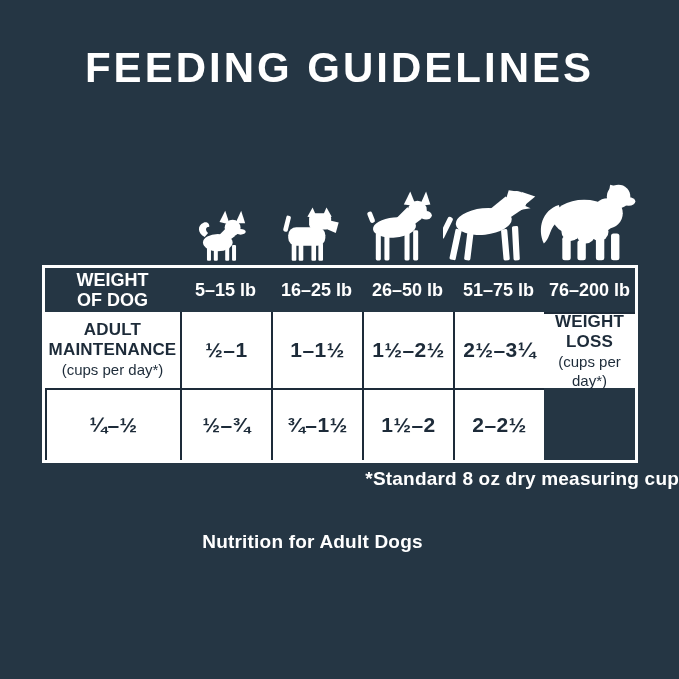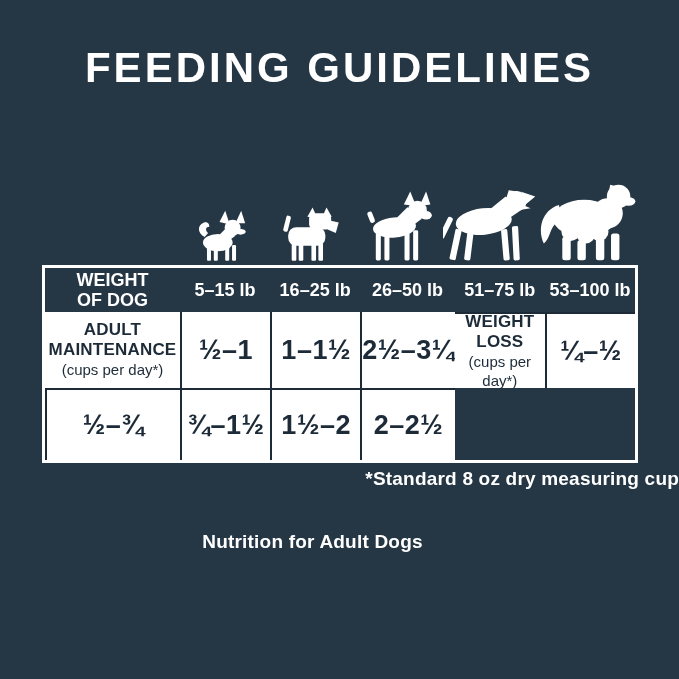--- a/index.html
+++ b/index.html
@@ -52,21 +52,21 @@
   }
   .dcell{
     background:var(--paper);color:var(--ink);
     display:flex;flex-direction:column;justify-content:center;align-items:center;
     text-align:center;
   }
   .dcell.vline{border-left:2px solid var(--ink);}
   .row-bottom .dcell{border-top:2px solid var(--ink);}
   .label-line{font-weight:700;font-size:17px;line-height:1.18;letter-spacing:.2px;}
   .label-note{font-weight:400;font-size:15px;line-height:1.25;margin-top:1px;}
-  .value{font-weight:700;font-size:27px;letter-spacing:.5px;white-space:nowrap;}
+  .value{font-weight:700;font-size:21px;letter-spacing:.5px;white-space:nowrap;}
 
   
   .footnote{
     position:absolute;top:468px;left:0;width:679px;text-align:right;
     font-size:19px;font-weight:700;letter-spacing:.2px;color:var(--paper);
   }
   .caption{
     position:absolute;top:531px;left:0;width:625px;text-align:center;
     font-size:19px;font-weight:700;letter-spacing:.2px;color:var(--paper);
   }
@@ -160,32 +160,35 @@
   <div class="tbl">
 
     <div class="hcell">
       <span>WEIGHT</span>
       <span>OF DOG</span>
     </div>
     <div class="hcell">5–15 lb</div>
     <div class="hcell">16–25 lb</div>
     <div class="hcell">26–50 lb</div>
     <div class="hcell">51–75 lb</div>
-    <div class="hcell">53–100 lb</div>
+    <div class="hcell">76–200 lb</div>
 
     <div class="dcell">
       <span class="label-line">ADULT</span>
       <span class="label-line">MAINTENANCE</span>
       <span class="label-note">(cups per day*)</span>
     </div>
     <div class="dcell vline">
         <span class="value">½–1</span>
       </div>
     <div class="dcell vline">
         <span class="value">1–1½</span>
+      </div>
+    <div class="dcell vline">
+        <span class="value">1½–2½</span>
       </div>
     <div class="dcell vline">
         <span class="value">2½–3¼</span>
       </div>
 
     <div style="display:contents" class="row-bottom">
       <div class="dcell" style="border-top:2px solid var(--ink)">
         <span class="label-line">WEIGHT</span>
         <span class="label-line">LOSS</span>
         <span class="label-note">(cups per day*)</span>

